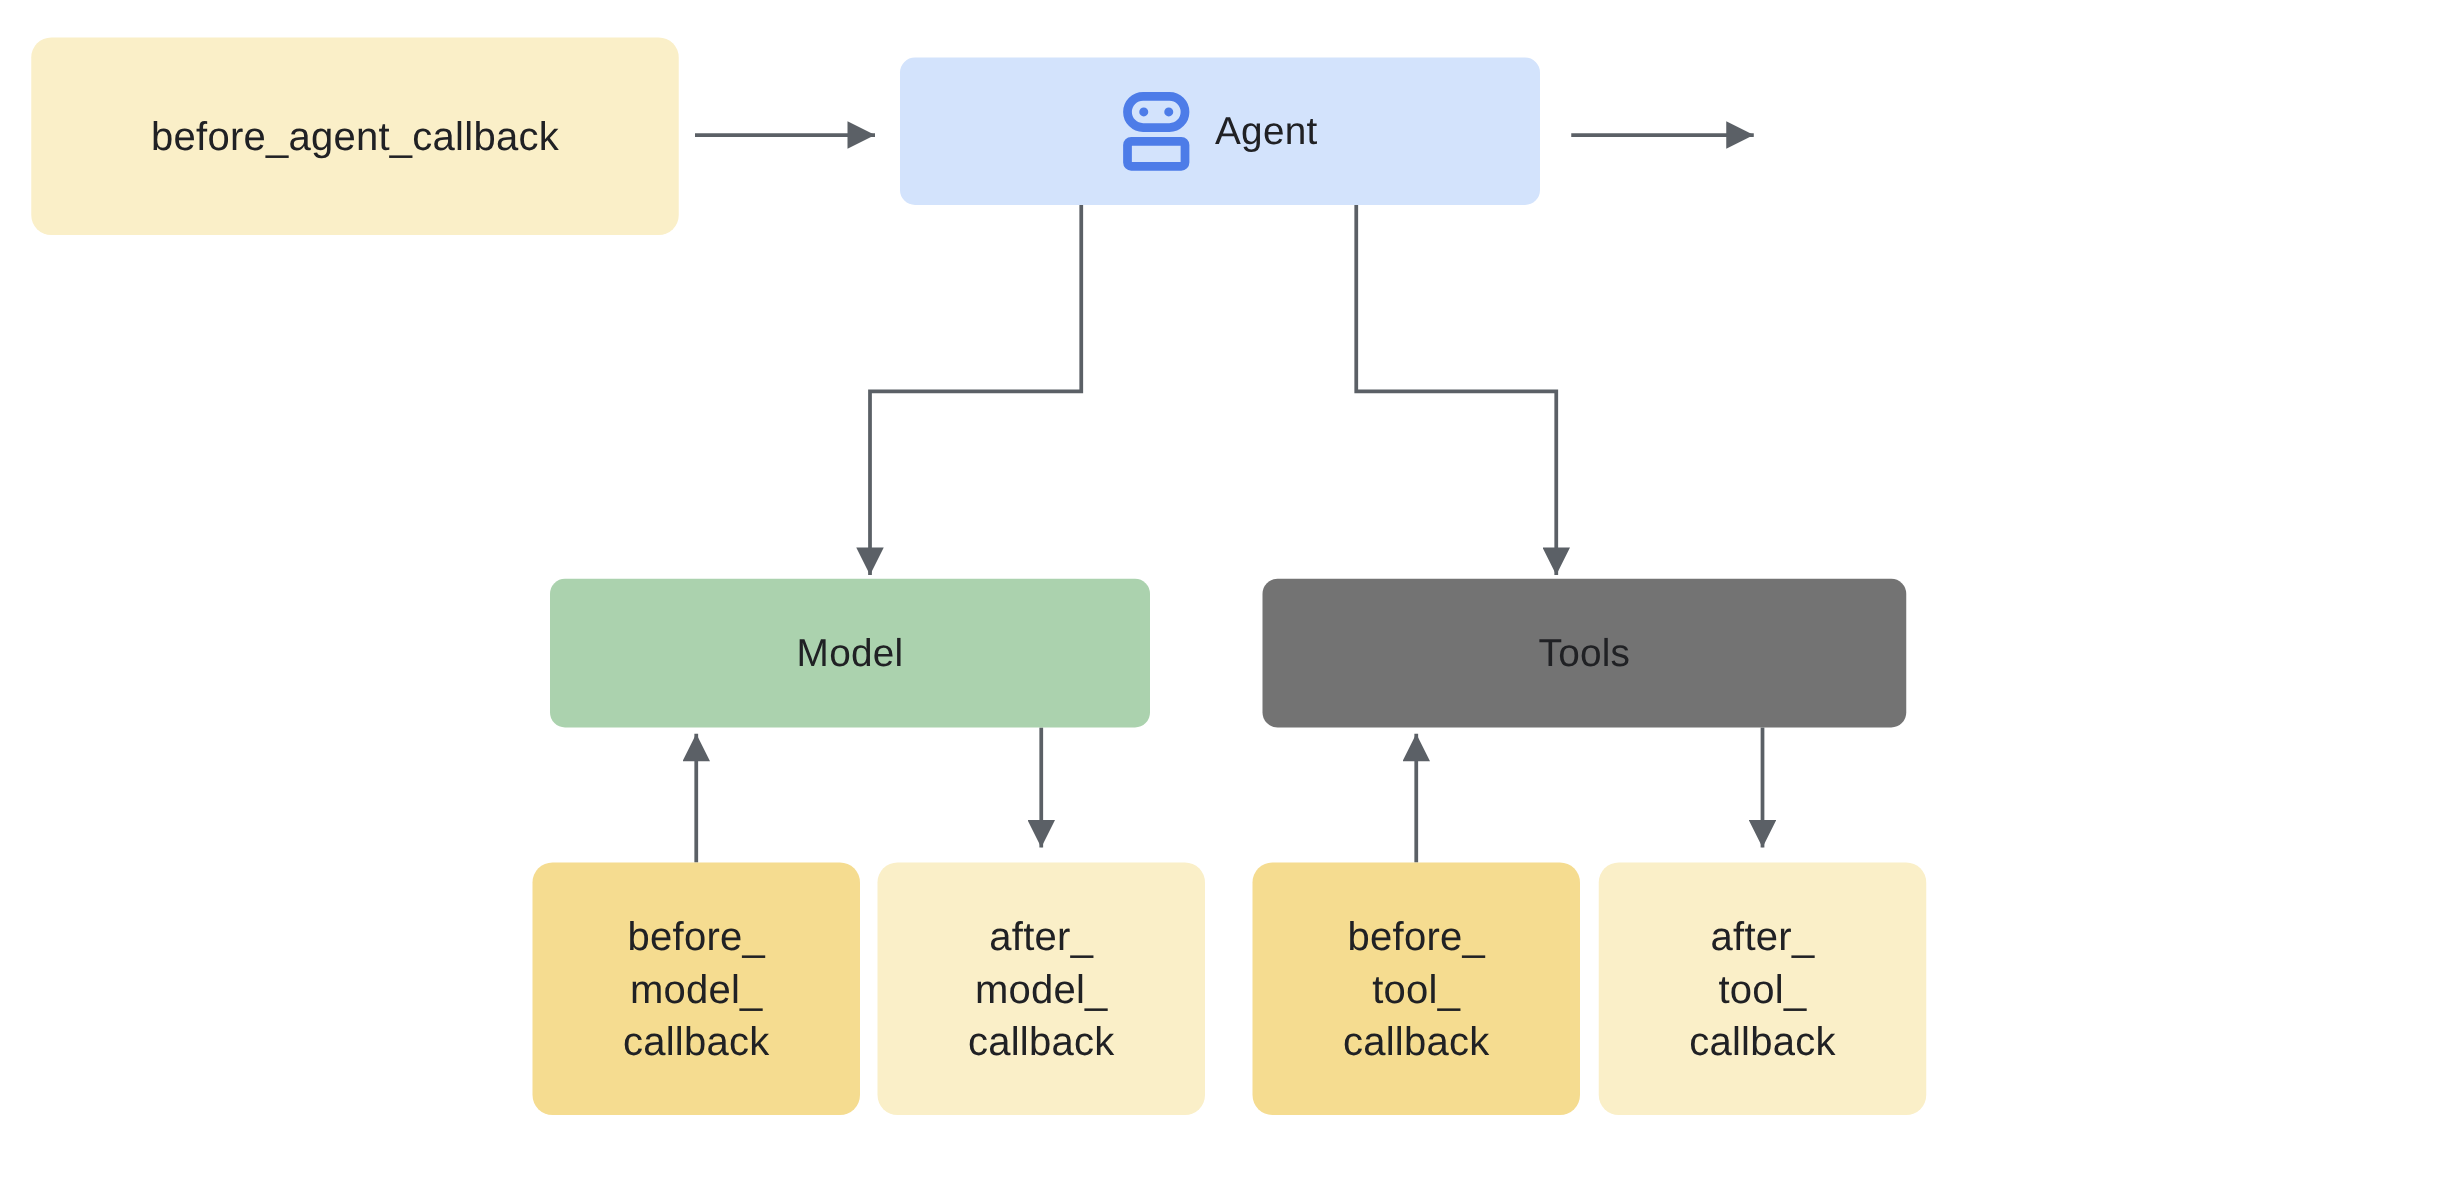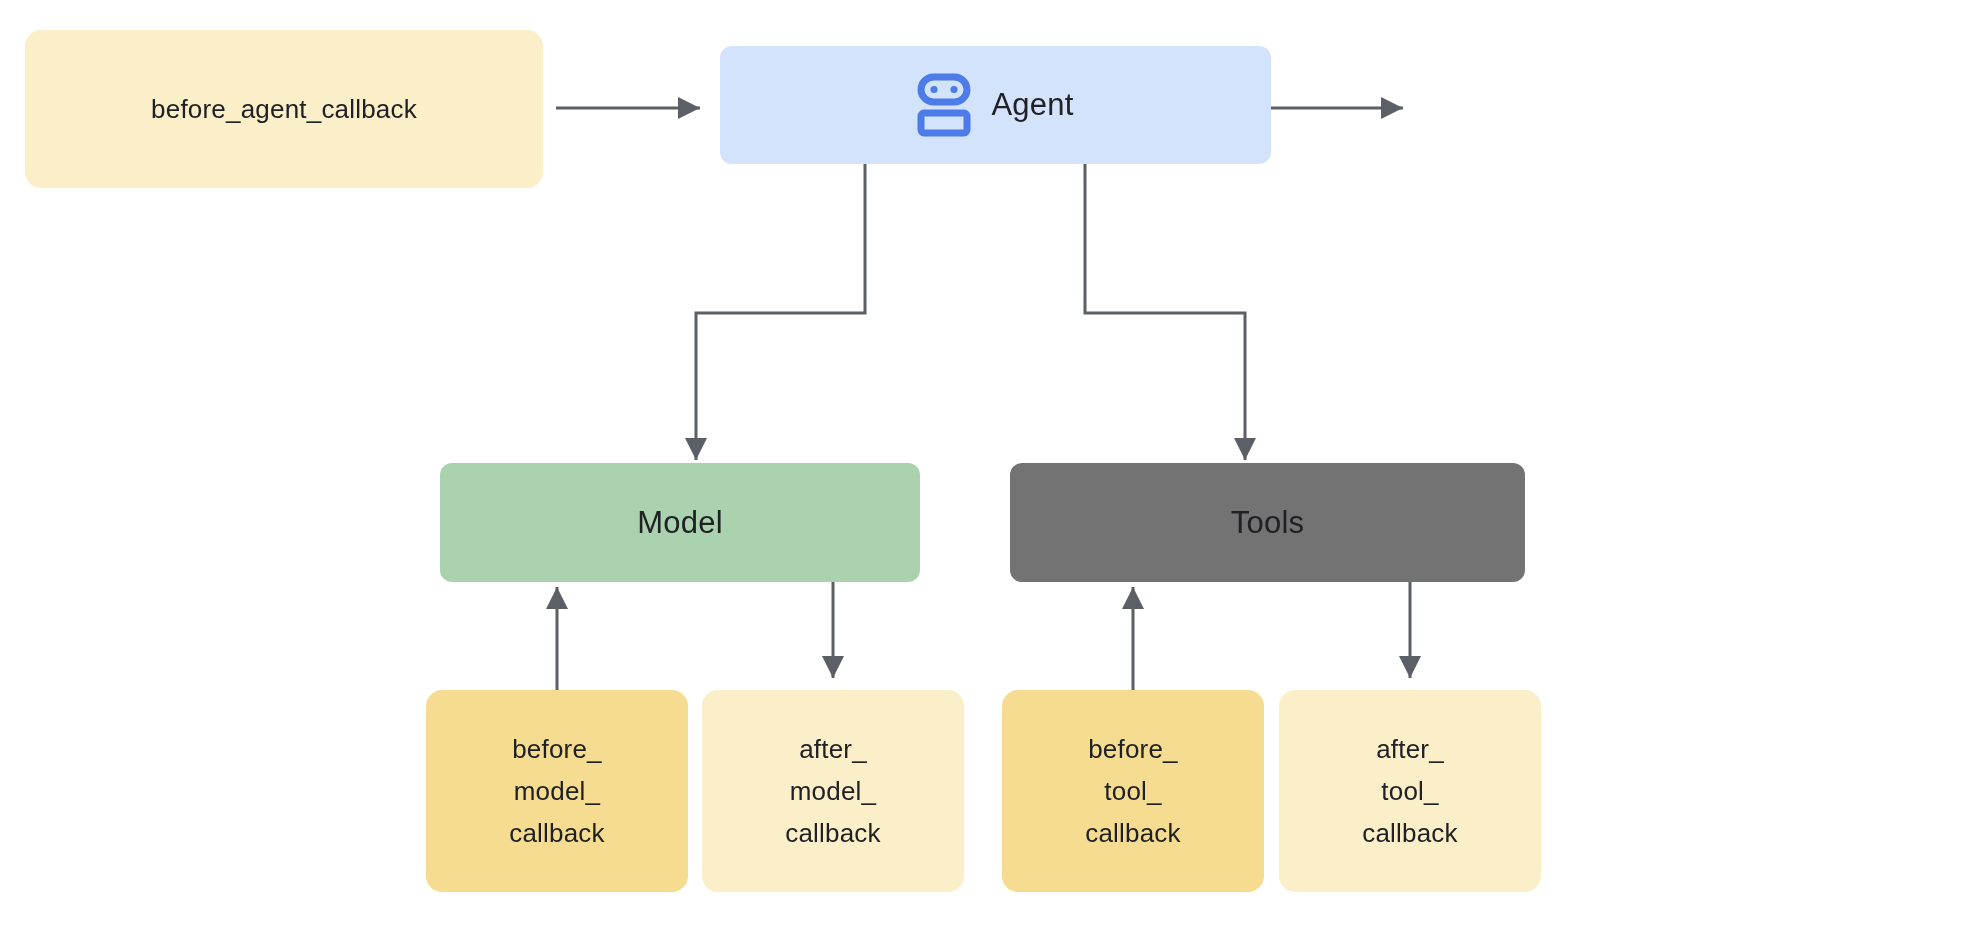--- a/index.html
+++ b/index.html
@@ -18,36 +18,36 @@
     width: 1966px; height: 946px;
     pointer-events: none;
   }
   .node {
     position: absolute;
     display: flex;
     align-items: center;
     justify-content: center;
     text-align: center;
     box-sizing: border-box;
-    font-size: 26px;
+    font-size: 32px;
     line-height: 42px;
     letter-spacing: 0.2px;
     color: #202124;
   }
   .node.callback { border-radius: 16px; }
   .node.core     { border-radius: 12px; font-size: 31px; }
   .fill-cream  { background: #faefc8; }
   .fill-gold   { background: #f5dc90; }
   .fill-blue   { background: #d3e3fc; }
   .fill-green  { background: #abd2ae; }
   .fill-pink   { background: #737373; }
   .multiline { white-space: pre-line; }
 
   .n-before-agent { left: 25px;   top: 30px;  width: 518px; height: 158px; }
-  .n-agent        { left: 720px;  top: 46px;  width: 551px; height: 118px; gap: 20px; }
+  .n-agent        { left: 720px;  top: 46px;  width: 512px; height: 118px; gap: 20px; }
   .n-after-agent  { left: 1418px; top: 28px;  width: 468px; height: 160px; }
   .n-model        { left: 440px;  top: 463px; width: 480px; height: 119px; }
   .n-tools        { left: 1010px; top: 463px; width: 515px; height: 119px; }
   .n-before-model { left: 426px;  top: 690px; width: 262px; height: 202px; }
   .n-after-model  { left: 702px;  top: 690px; width: 262px; height: 202px; }
   .n-before-tool  { left: 1002px; top: 690px; width: 262px; height: 202px; }
   .n-after-tool   { left: 1279px; top: 690px; width: 262px; height: 202px; }
 
   .robot-icon-svg { display: block; }
 </style>

